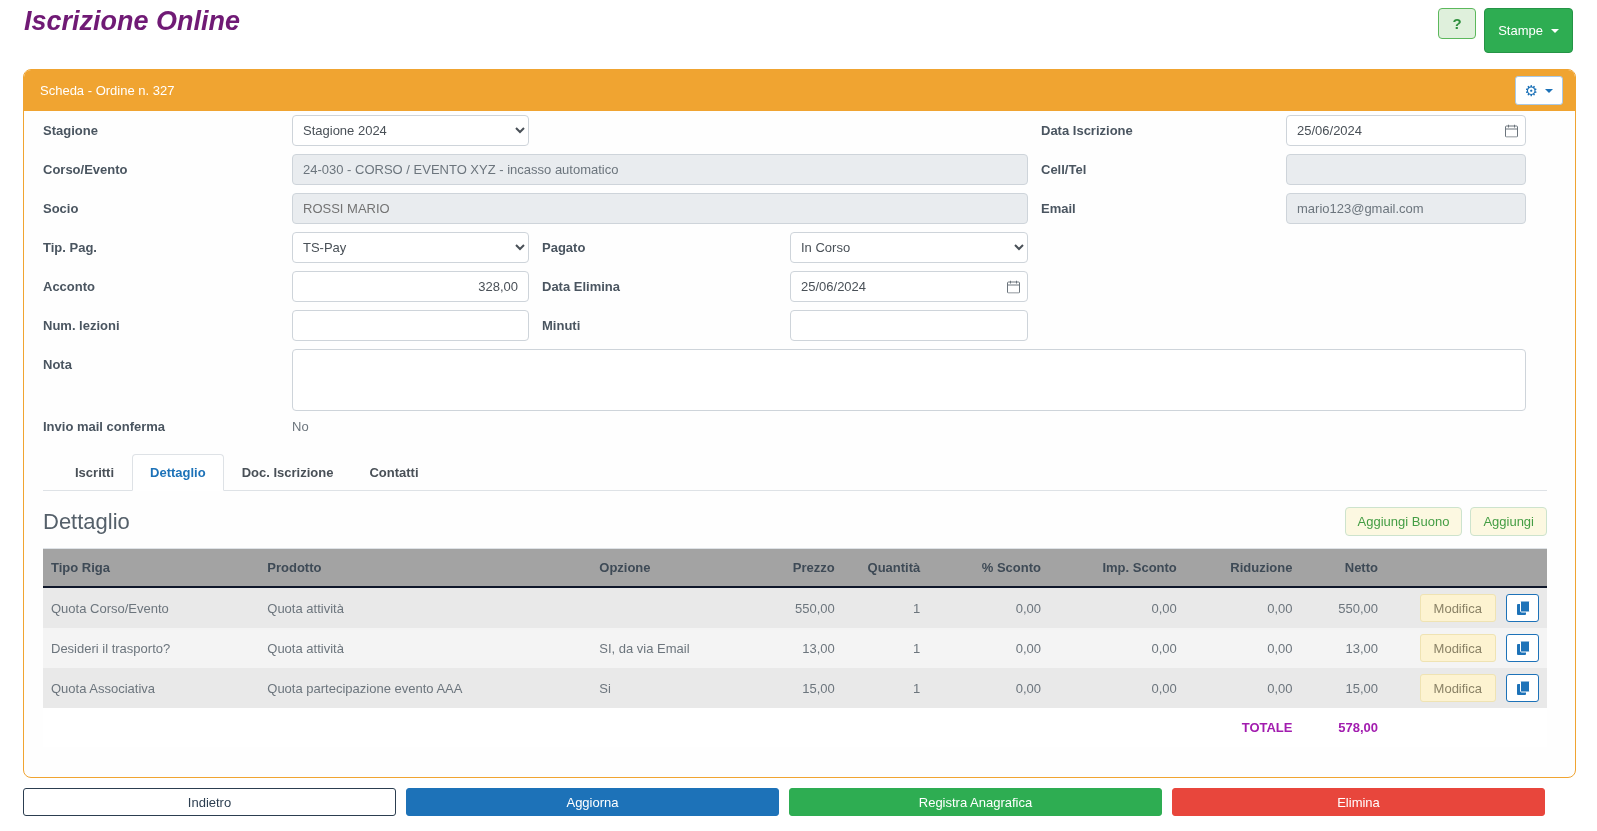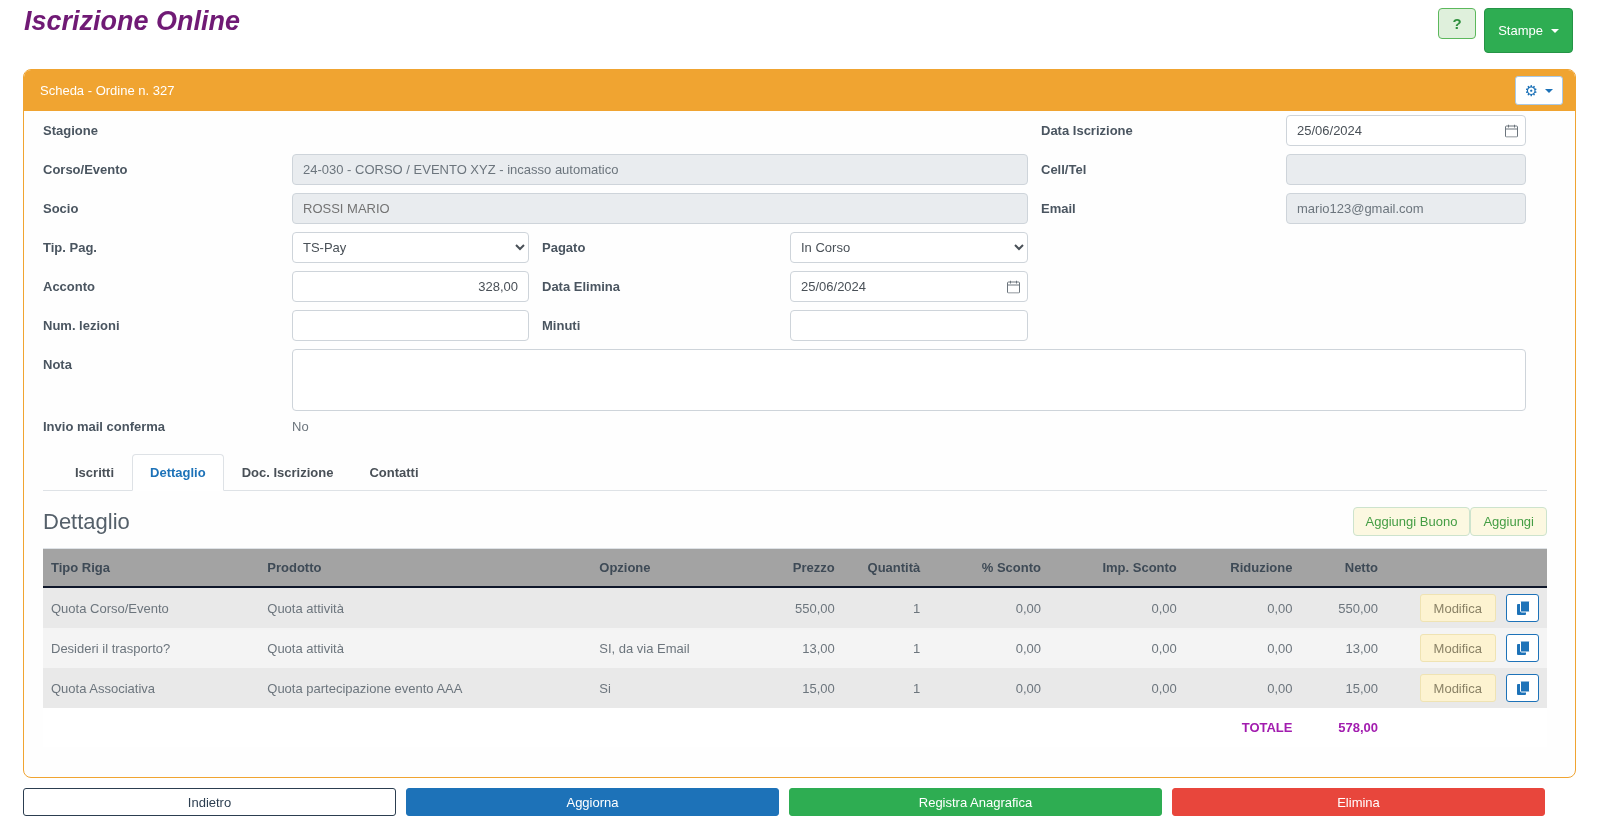--- a/index.html
+++ b/index.html
@@ -51,21 +51,21 @@
 
   
   .tabs { display:flex; border-bottom:1px solid #dee2e6; margin-top:20px; padding-left:14px; font-size:13px; }
   .tab { padding:10px 17px; color:#495057; border:1px solid transparent; margin-bottom:-1px; background:transparent;font-weight:bold; }
   .tab.active { background:#fff; border-color:#dee2e6 #dee2e6 #fff #dee2e6;
                 border-radius:4px 4px 0 0; color:#1d72b8; font-weight:bold; }
 
   
   .detail-head { display:flex; justify-content:space-between; align-items:center; margin:16px 0 12px 0; }
   .detail-title { font-size:22px; color:#55606a; font-weight:400; }
-  .detail-head-actions { display:flex; }
+  .detail-head-actions { display:flex; gap:8px; }
   .btn-add { background:#fcf8e1; border:1px solid #cde3cd; color:#449d44; font-size:13px;
              height:29px; padding:0 12px; border-radius:4px; }
 
   
   table.detail-table { width:100%; border-collapse:collapse; table-layout:fixed; font-size:13px; color:#6c757d; }
   .detail-table thead th { text-align:left; color:#3e4a56; padding:11px 8px; font-size:13px;
                            border-top:1px solid #dee2e6; border-bottom:2px solid #0f172a; background:#a3a3a3; }
   .detail-table tbody td { padding:6px 8px; height:39px; vertical-align:middle; }
   .detail-table tbody tr:nth-child(odd) { background:#e9e9e9; }
   .detail-table tbody tr:nth-child(even) { background:#f4f4f4; }
@@ -107,20 +107,23 @@
       <span>⚙</span>
       <span class="caret"></span>
     </button>
   </div>
 
   <div class="card-body">
 
     <div class="form-grid">
 
       <div class="flabel c1">Stagione</div>
+      <select class="ctl c2">
+        <option>Stagione 2024</option>
+      </select>
       <div class="flabel ind c5">Data Iscrizione</div>
       <div class="date-wrap c6">
         <input class="ctl" value="25/06/2024" style="">
         <svg width="13" height="13" viewBox="0 0 13 13">
             <rect x="0.5" y="1.5" width="12" height="11" rx="1" fill="none" stroke="#6c757d"></rect>
             <line x1="3.5" y1="0" x2="3.5" y2="3" stroke="#6c757d"></line>
             <line x1="9.5" y1="0" x2="9.5" y2="3" stroke="#6c757d"></line>
             <line x1="1" y1="4.5" x2="12" y2="4.5" stroke="#6c757d"></line>
           </svg>
       </div>

